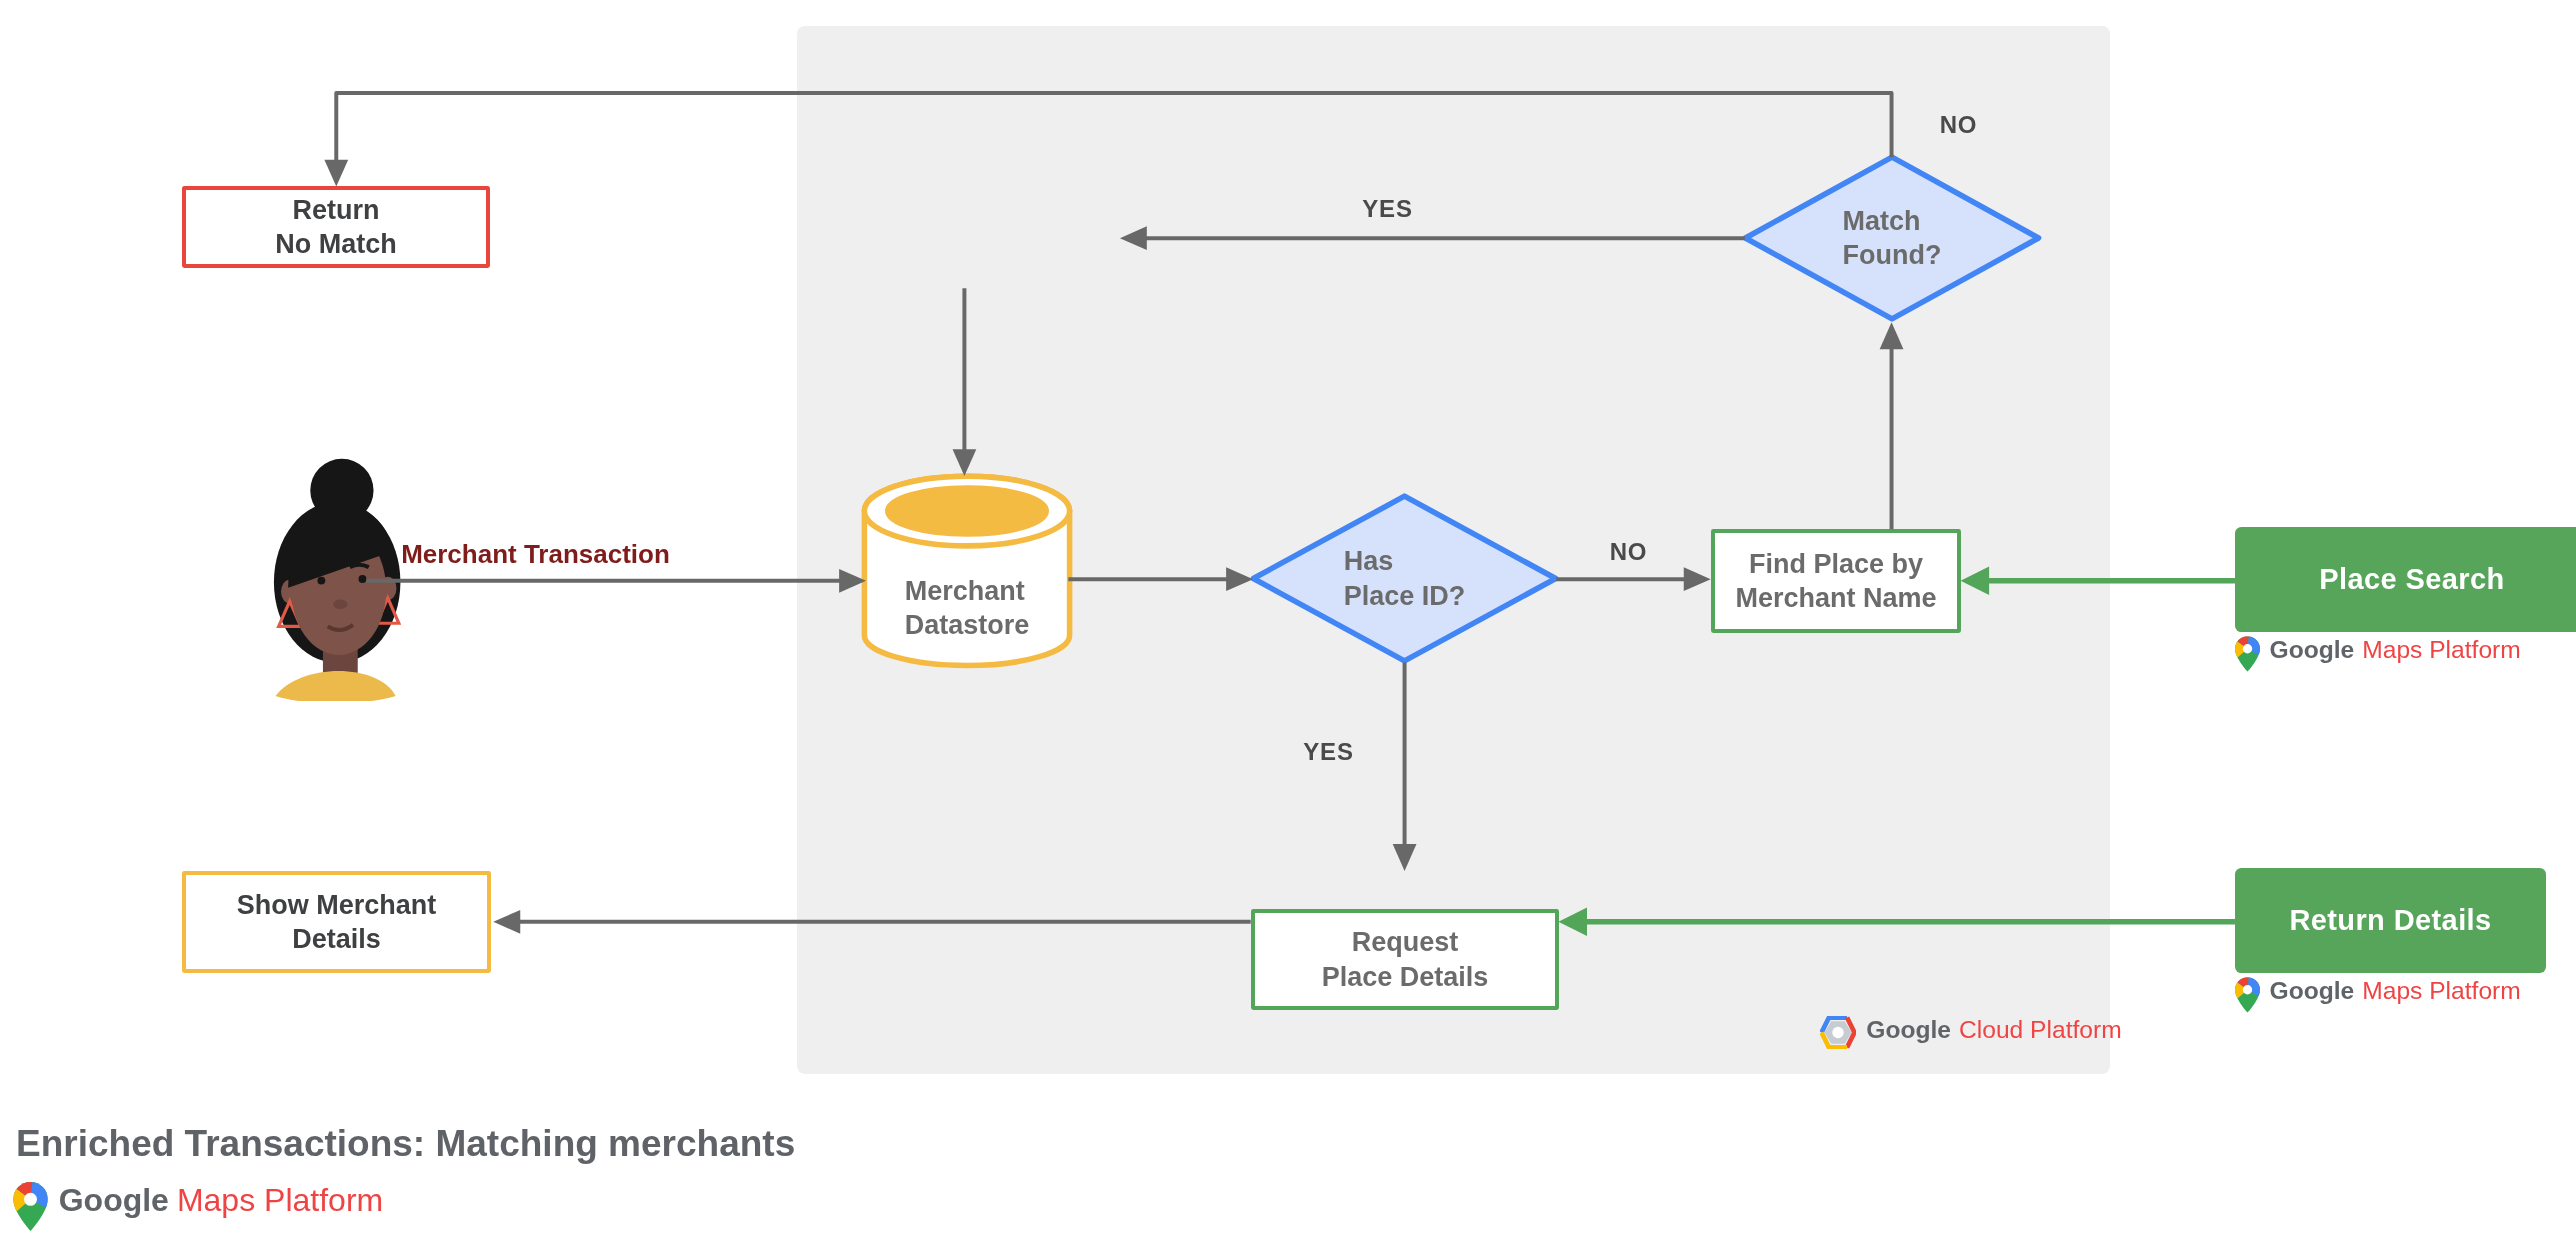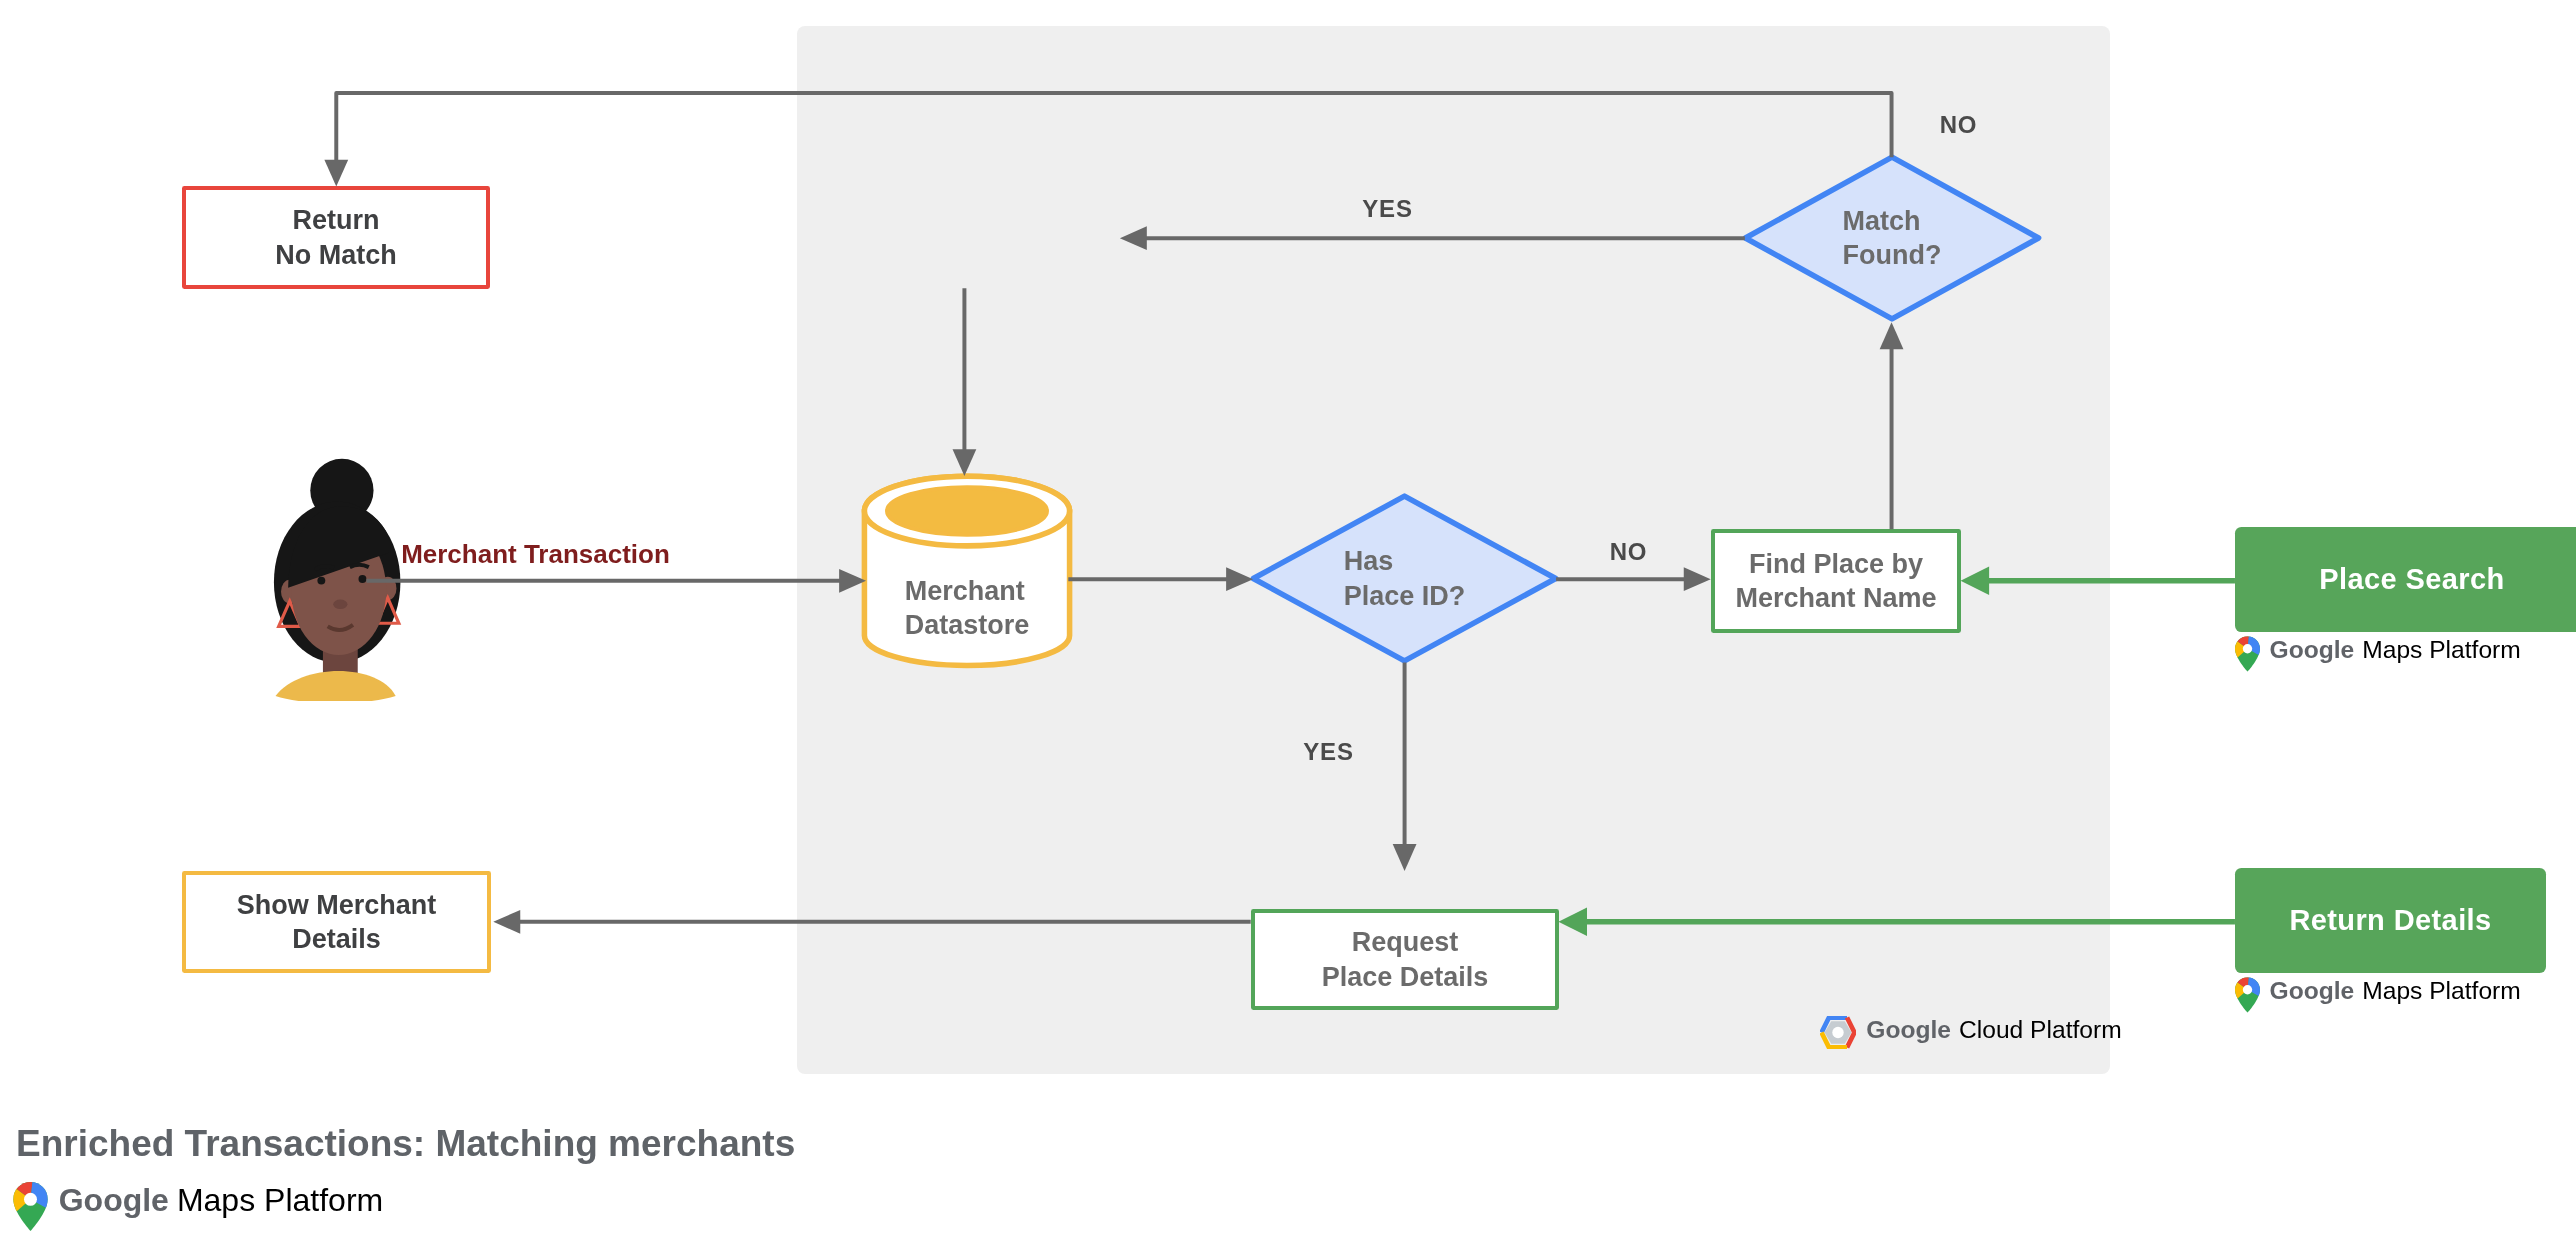--- a/index.html
+++ b/index.html
@@ -13,21 +13,21 @@
   .box-label{white-space:pre-line;font-weight:bold;font-size:27px;line-height:1.26;}
   .t-dark{color:#3F4042;}
   .t-gray{color:#6B6B6B;}
   .b-red{border:4.8px solid #E8453C;}
   .b-blue{border:4.8px solid #4285F4;}
   .b-green{border:4.8px solid #53A559;}
   .b-yellow{border:4.8px solid #F4BA42;}
   .fill-green{background:#57A55A;border:none;border-radius:6.3px;}
   .fill-green .box-label{color:#ffffff;font-size:29px;letter-spacing:0.4px;}
 
-  #node-return{left:182px;top:186px;width:308px;height:103px;}
+  #node-return{left:182px;top:186px;width:308px;height:82px;}
   #node-save{left:811px;top:186px;width:307px;height:102px;}
   #node-find{left:1711px;top:529px;width:250px;height:104px;}
   #node-request{left:1251px;top:909px;width:308px;height:101px;}
   #node-show{left:182px;top:871px;width:309px;height:102px;}
   #node-placesearch{left:2235px;top:527px;width:354px;height:105px;}
   #node-placesdetails{left:2235px;top:868px;width:311px;height:105px;}
 
   .diamond{position:absolute;}
   .diamond svg{position:absolute;left:0;top:0;}
   .diamond .box-label{position:absolute;inset:0;display:flex;align-items:center;justify-content:center;}
@@ -43,21 +43,21 @@
   #lbl-yes-top{left:1348px;top:195px;width:79px;}
   #lbl-no-mid{left:1593px;top:538px;width:71px;}
   #lbl-yes-mid{left:1293px;top:738px;width:71px;}
 
   .connectors{position:absolute;left:0;top:0;pointer-events:none;}
 
   .avatar{position:absolute;left:266px;top:457px;width:136px;height:244px;}
 
   .logo{position:absolute;display:flex;align-items:flex-start;}
   .logo .g1{font-weight:bold;color:#606368;}
-  .logo .g2{font-weight:normal;color:#000000;}
+  .logo .g2{font-weight:normal;color:#ef4444;}
   #logo-gmp-1{left:2235px;top:636px;height:40px;gap:9.5px;font-size:24.6px;}
   #logo-gmp-2{left:2235px;top:977px;height:40px;gap:9.5px;font-size:24.6px;}
   #logo-gcp{left:1820px;top:1016px;height:36px;gap:10.3px;font-size:24.6px;}
   #logo-gmp-footer{left:12.7px;top:1182px;height:52px;gap:11px;font-size:32px;}
   .logo .txt{display:flex;gap:8px;align-items:baseline;}
 
   .title{position:absolute;left:16px;top:1123px;font-size:37px;font-weight:bold;color:#5F6368;}
 </style>
 </head>
 <body>

